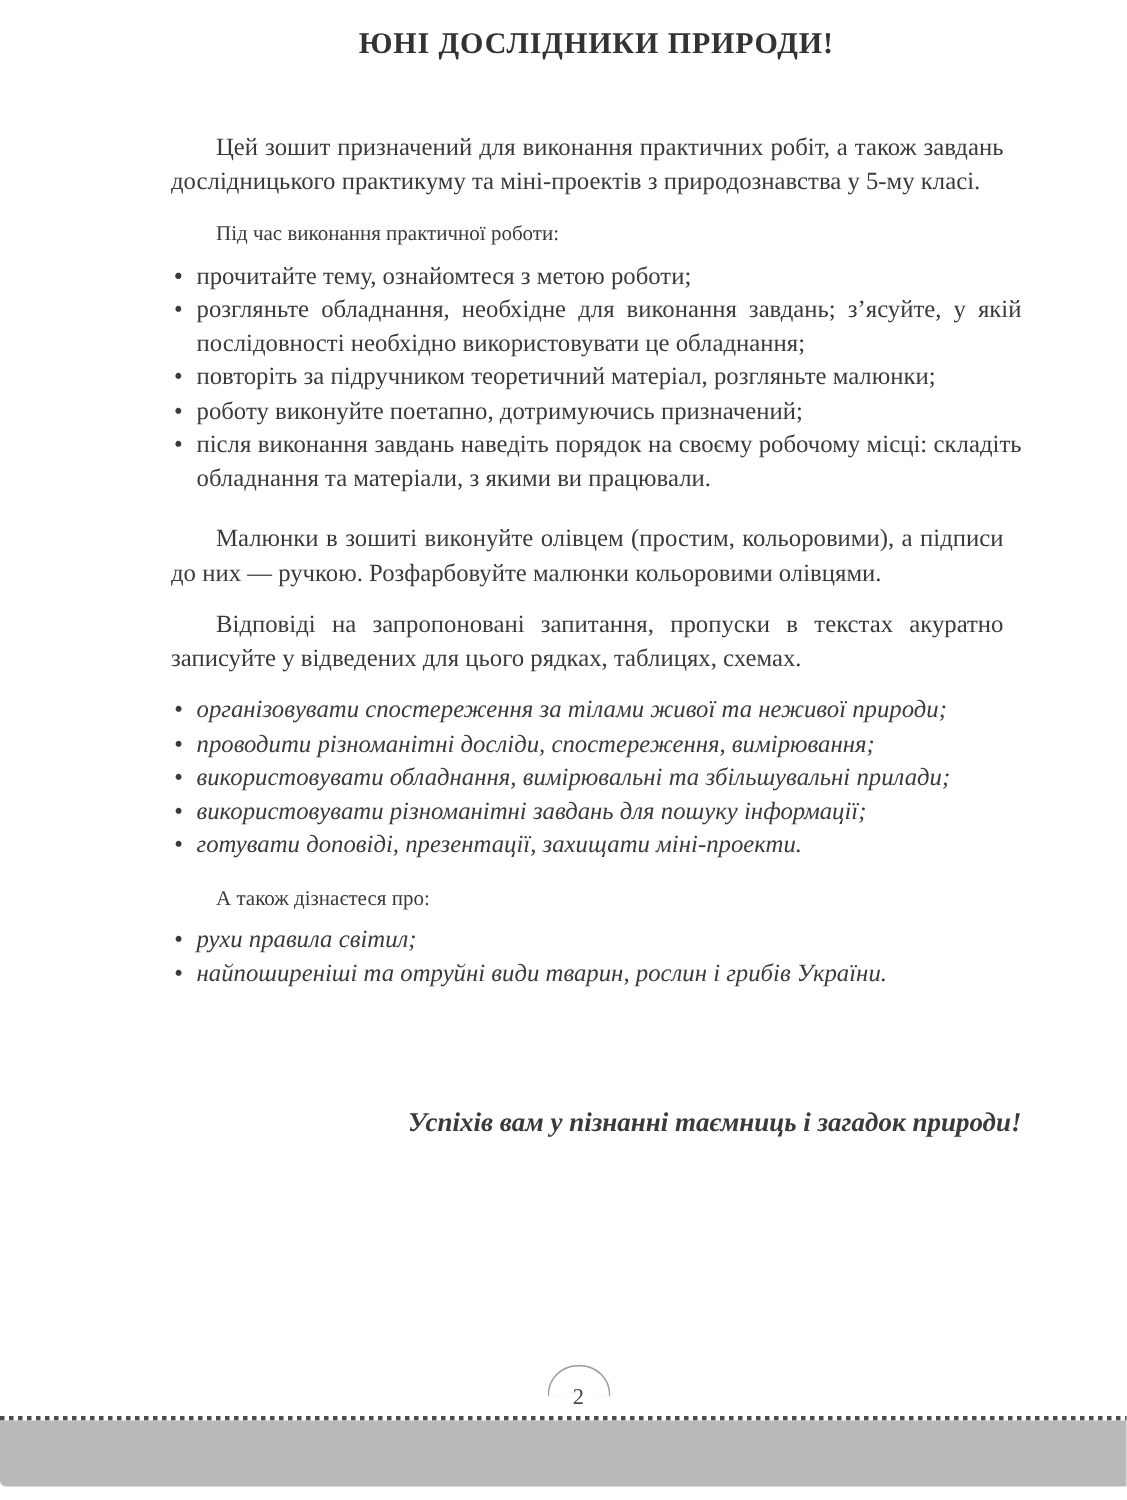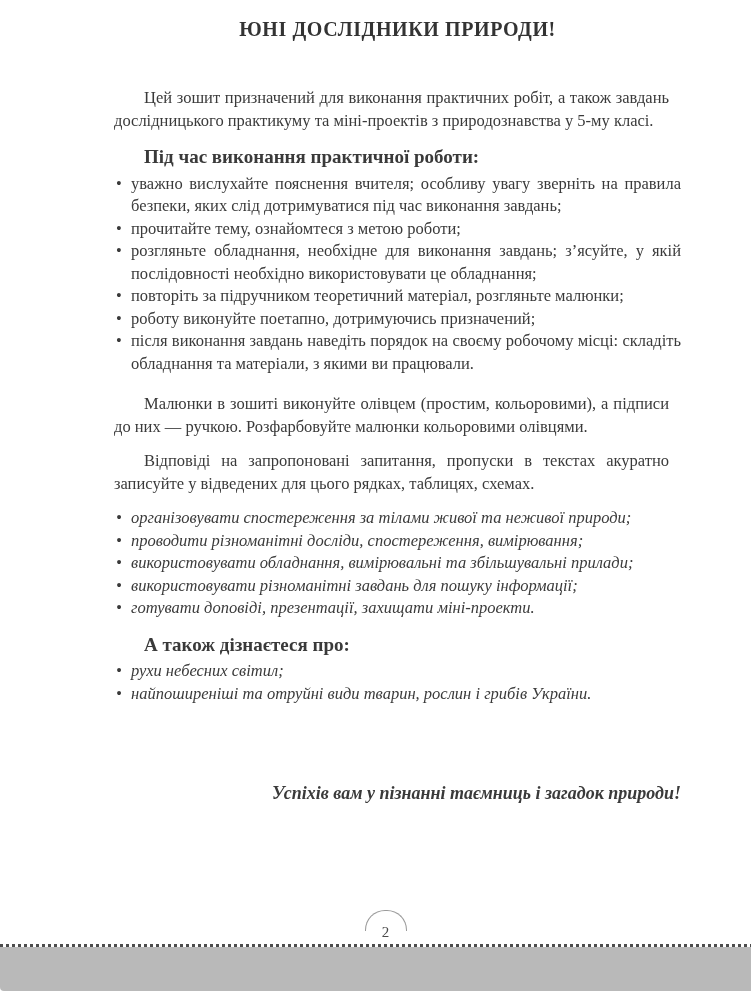--- a/index.html
+++ b/index.html
@@ -29,23 +29,23 @@
     margin: 6px 0 46px 0;
   }
   p.body {
     font-size: 16.5px;
     line-height: 22.5px;
     text-align: justify;
     text-indent: 30px;
     margin: 0 12px 12px 0;
   }
   .section-heading {
-    font-size: 19px;
+    font-size: 14px;
     line-height: 22.5px;
-    font-weight: bold;
+    font-weight: normal;
     text-indent: 30px;
     margin: 14px 0 4px 0;
   }
   ul.bullets {
     list-style: none;
     margin: 0 0 12px 0;
     padding: 0;
   }
   ul.bullets li {
     position: relative;
@@ -122,42 +122,42 @@
 
 <div class="page">
   <div class="content">
 
     <div class="title">ЮНІ ДОСЛІДНИКИ ПРИРОДИ!</div>
 
     <p class="body">Цей зошит призначений для виконання практичних робіт, а також завдань дослідницького практикуму та міні-проектів з природознавства у 5-му класі.</p>
 
     <div class="section-heading">Під час виконання практичної роботи:</div>
     <ul class="bullets">
-      <li><span class="marker">•</span><span>уважно вислухайте пояснення вчителя; особливу увагу зверніть на правила безпеки, яких слід дотримуватися під час виконання завдань;</span></li>
+      <li><span class="marker">•</span></li>
       <li><span class="marker">•</span><span>прочитайте тему, ознайомтеся з метою роботи;</span></li>
       <li><span class="marker">•</span><span>розгляньте обладнання, необхідне для виконання завдань; з’ясуйте, у якій послідовності необхідно використовувати це обладнання;</span></li>
       <li><span class="marker">•</span><span>повторіть за підручником теоретичний матеріал, розгляньте малюнки;</span></li>
       <li><span class="marker">•</span><span>роботу виконуйте поетапно, дотримуючись призначений;</span></li>
       <li><span class="marker">•</span><span>після виконання завдань наведіть порядок на своєму робочому місці: складіть обладнання та матеріали, з якими ви працювали.</span></li>
     </ul>
 
     <p class="body" style="margin-top:18px;">Малюнки в зошиті виконуйте олівцем (простим, кольоровими), а підписи до них — ручкою. Розфарбовуйте малюнки кольоровими олівцями.</p>
     <p class="body">Відповіді на запропоновані запитання, пропуски в текстах акуратно записуйте у відведених для цього рядках, таблицях, схемах.</p>
 
     <ul class="bullets italic">
       <li><span class="marker">•</span><span>організовувати спостереження за тілами живої та неживої природи;</span></li>
       <li><span class="marker">•</span><span>проводити різноманітні досліди, спостереження, вимірювання;</span></li>
       <li><span class="marker">•</span><span>використовувати обладнання, вимірювальні та збільшувальні прилади;</span></li>
       <li><span class="marker">•</span><span>використовувати різноманітні завдань для пошуку інформації;</span></li>
       <li><span class="marker">•</span><span>готувати доповіді, презентації, захищати міні-проекти.</span></li>
     </ul>
 
     <div class="section-heading">А також дізнаєтеся про:</div>
     <ul class="bullets italic">
-      <li><span class="marker">•</span><span>рухи небесних світил;</span></li>
+      <li><span class="marker">•</span><span>рухи правила світил;</span></li>
       <li><span class="marker">•</span><span>найпоширеніші та отруйні види тварин, рослин і грибів України.</span></li>
     </ul>
 
     <div class="closing">Успіхів вам у пізнанні таємниць і загадок природи!</div>
 
   </div>
 
   <div class="footer">
     <div class="notch-arc"></div>
     <div class="page-number">2</div>

